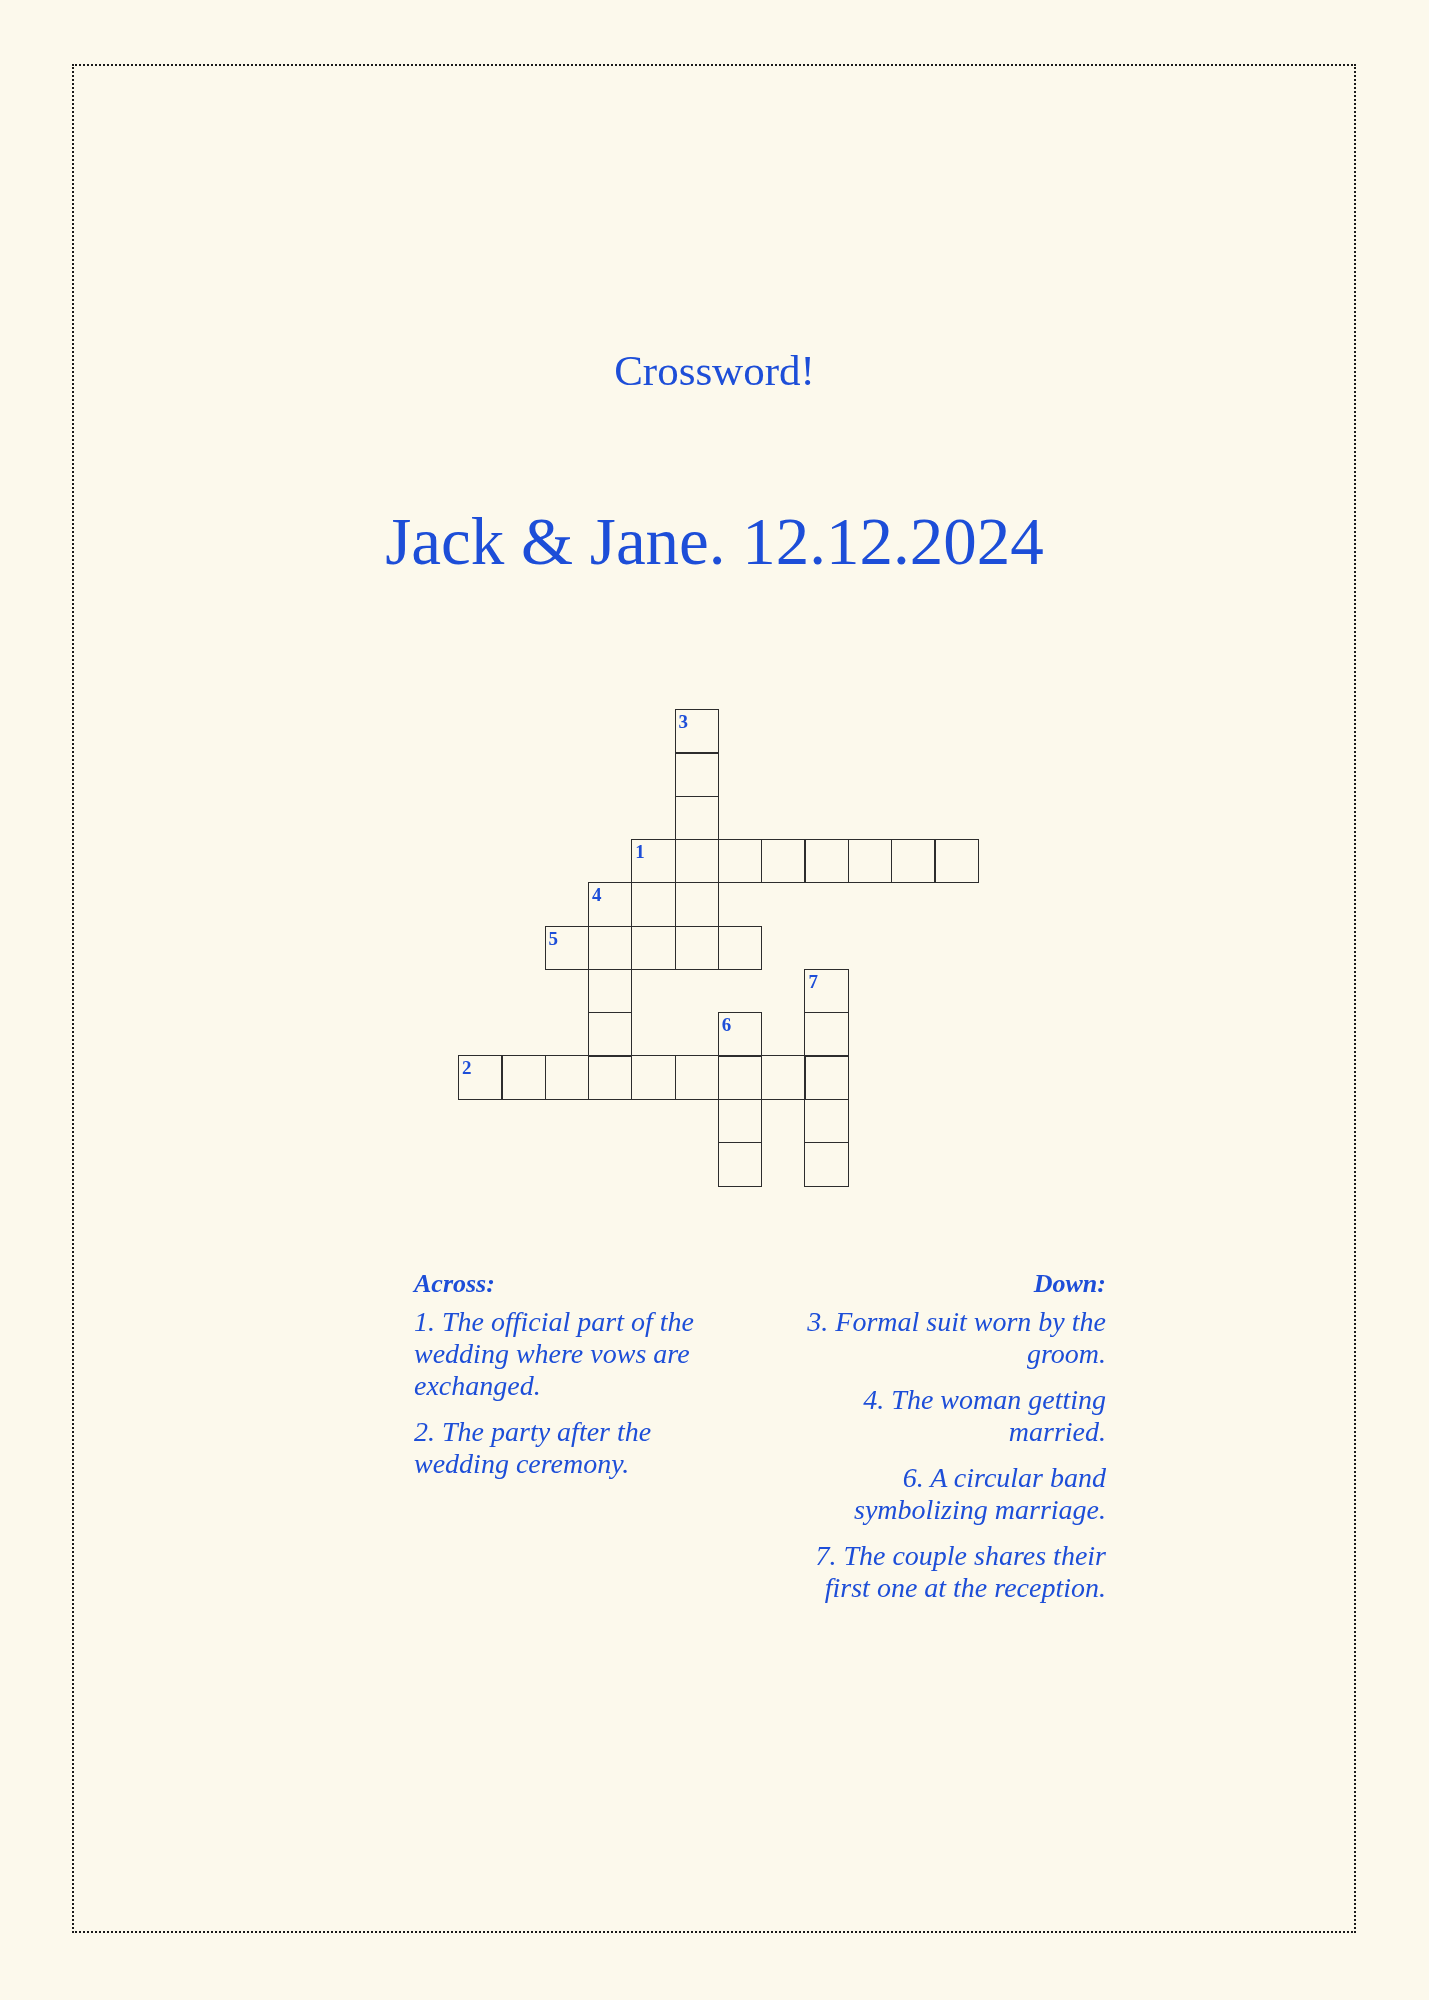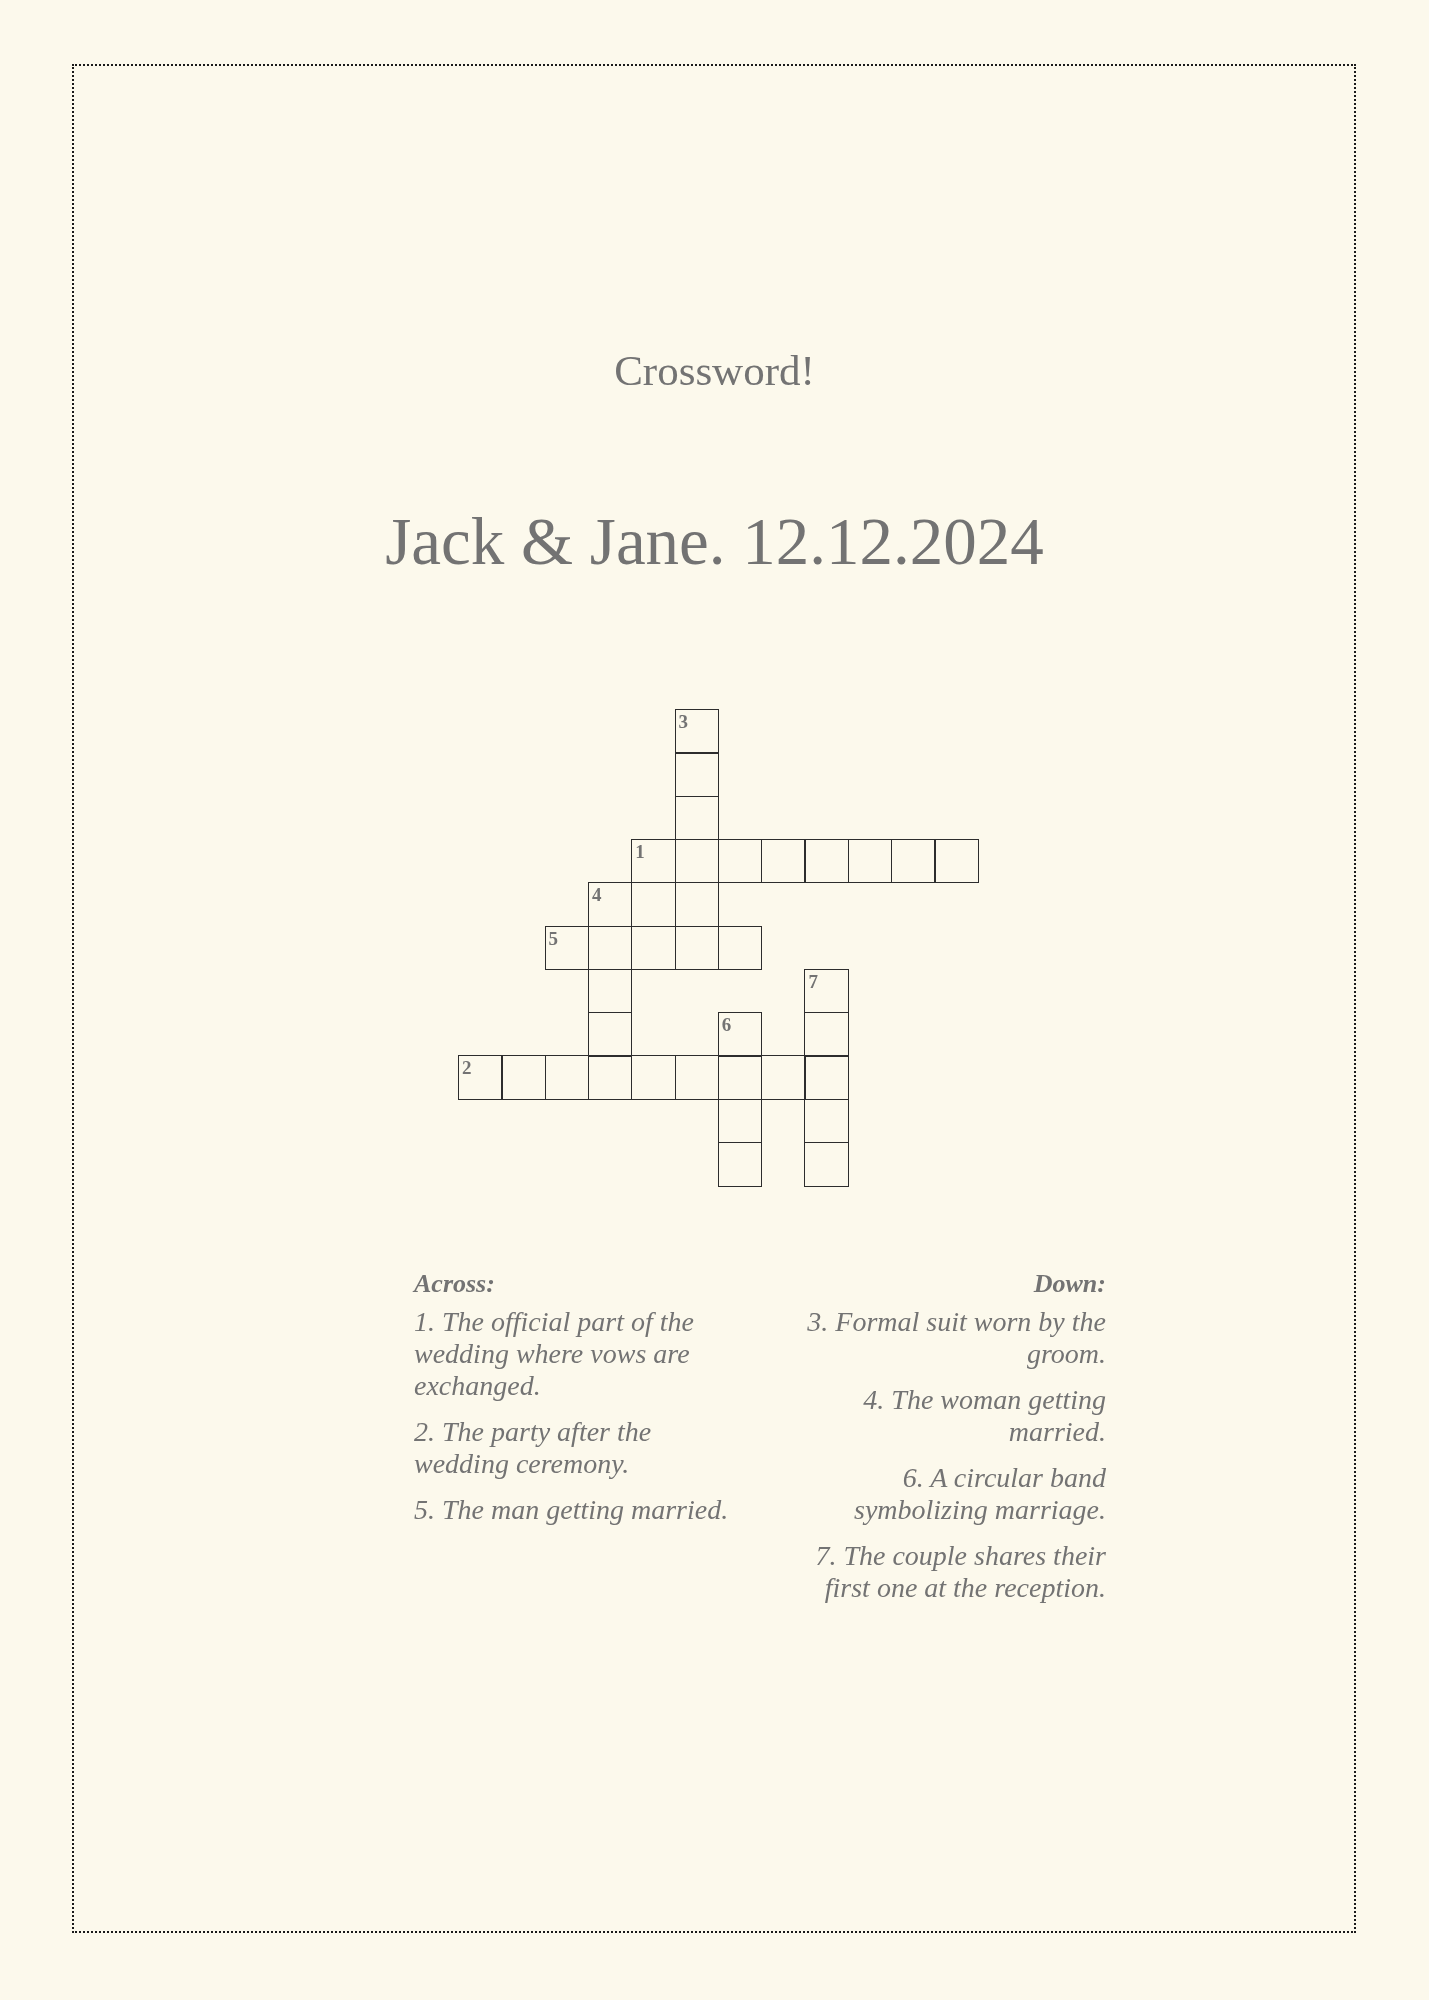--- a/index.html
+++ b/index.html
@@ -6,21 +6,21 @@
     margin: 0;
     padding: 0;
     background: #FCF9EC;
   }
   .page {
     position: relative;
     width: 1429px;
     height: 2000px;
     background: #FCF9EC;
     font-family: "Liberation Serif", "DejaVu Serif", serif;
-    color: #737373;
+    color: #1d4ed8;
     overflow: hidden;
   }
   .border-frame {
     position: absolute;
     left: 72px;
     top: 64px;
     width: 1284px;
     height: 1869px;
     border: 2px dotted #1a1a1a;
     box-sizing: border-box;
@@ -152,21 +152,20 @@
     </div>
 
   <div class="clue-col across">
     <h3 class="clue-header">Across:</h3>
     <div id="across-list">
         <p class="clue">1. The official part of the
 wedding where vows are
 exchanged.</p>
         <p class="clue">2. The party after the
 wedding ceremony.</p>
-        <p class="clue">5. The man getting married.</p>
       </div>
   </div>
 
   <div class="clue-col down">
     <h3 class="clue-header">Down:</h3>
     <div id="down-list">
         <p class="clue">3. Formal suit worn by the
 groom.</p>
         <p class="clue">4. The woman getting
 married.</p>

